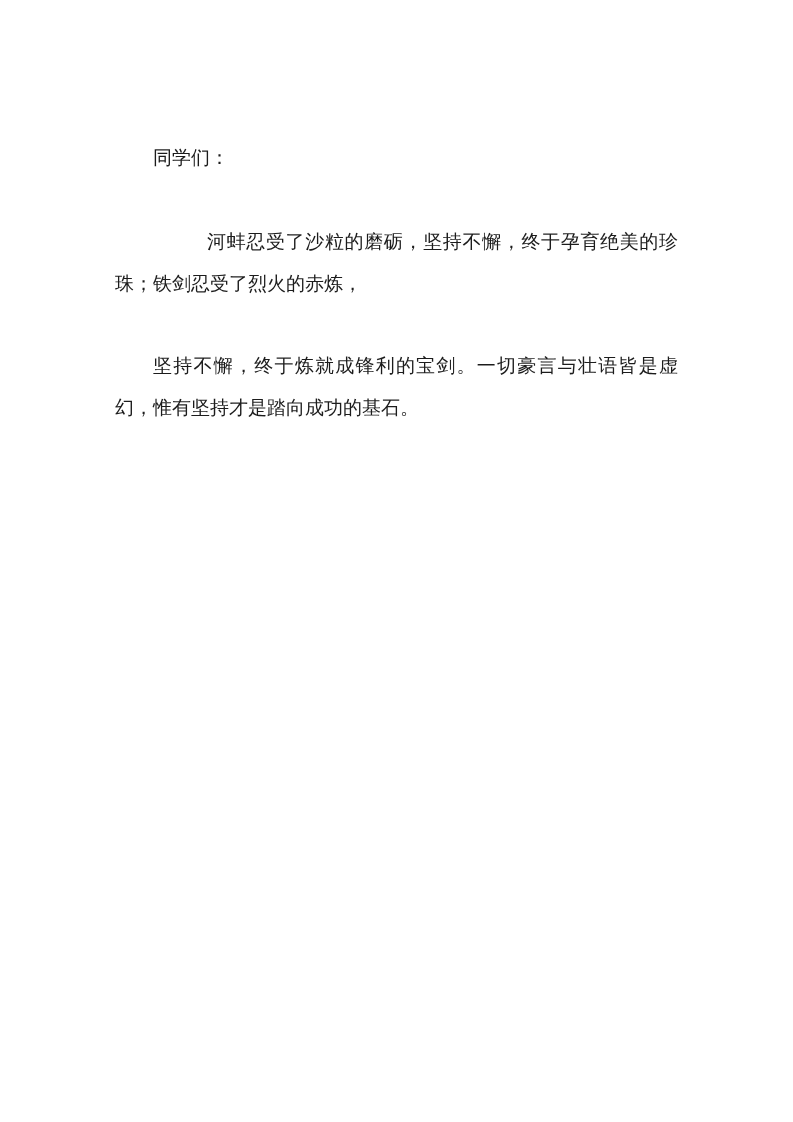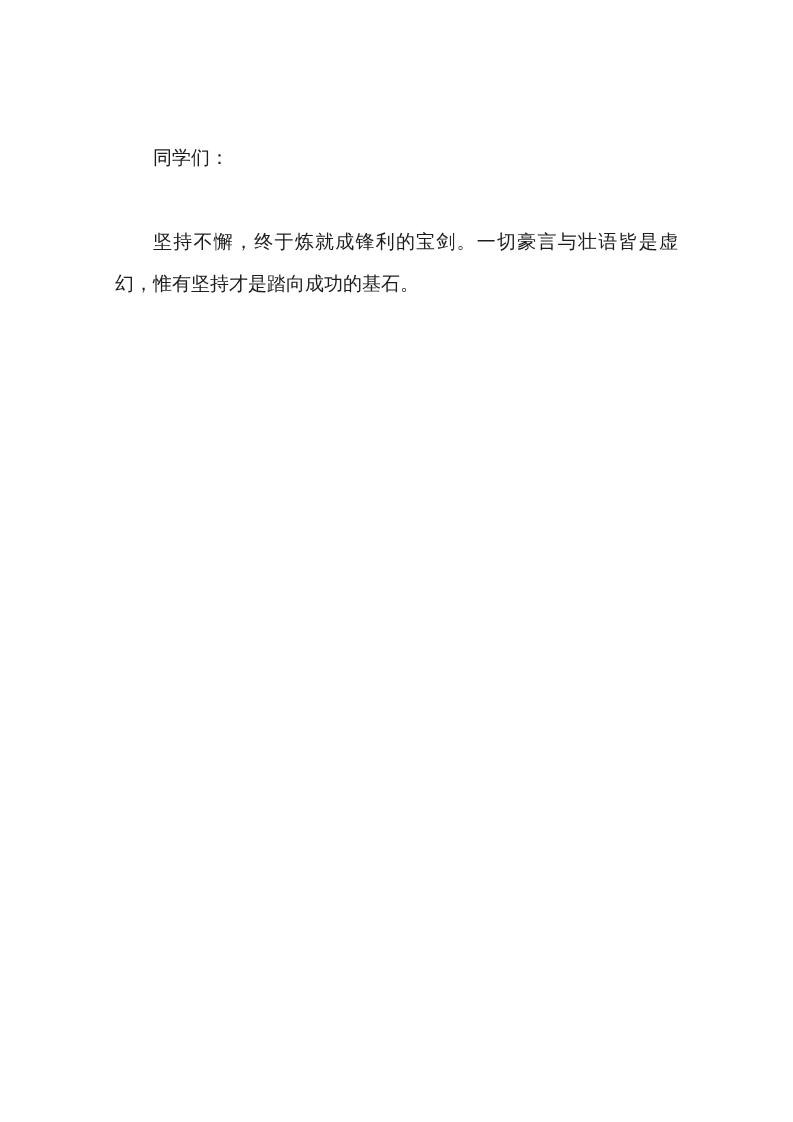--- a/index.html
+++ b/index.html
@@ -30,23 +30,25 @@
     color: #1c1c1c;
     text-align: justify;
     text-indent: 2em;
     word-break: break-all;
   }
   .doc p.indent-wide {
     text-indent: 92px;
   }
   .doc p:last-child {
     margin-bottom: 0;
+    font-family: Liberation Mono, monospace;
   }
 </style>
 </head>
 <body>
 
 <div class="page">
   <div class="doc">
     <p>同学们：</p>
+    <p class="indent-wide">河蚌忍受了沙粒的磨砺，坚持不懈，终于孕育绝美的珍珠；铁剑忍受了烈火的赤炼，</p>
     <p>坚持不懈，终于炼就成锋利的宝剑。一切豪言与壮语皆是虚幻，惟有坚持才是踏向成功的基石。</p>
   </div>
 </div>
 
 </body></html>

